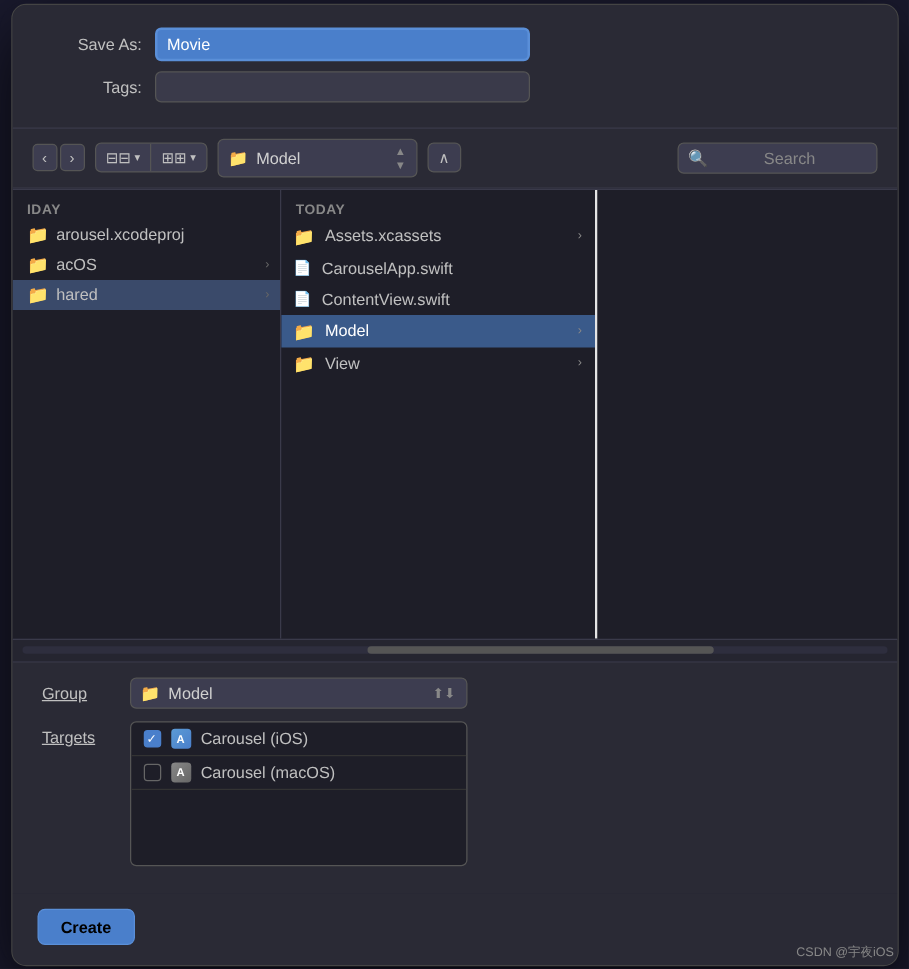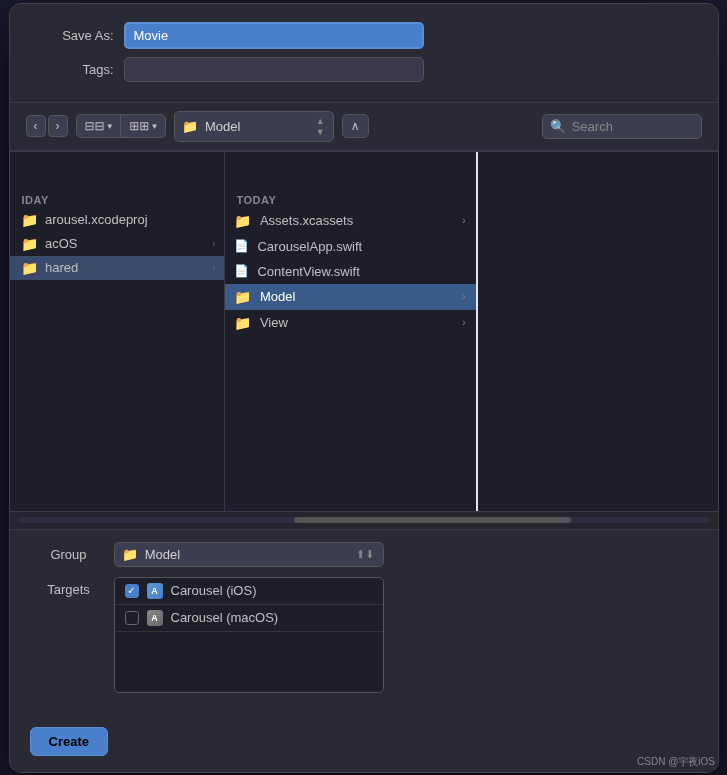--- a/index.html
+++ b/index.html
@@ -157,20 +157,21 @@
       min-width: 160px;
     }
 
     .search-box input {
       background: transparent;
       border: none;
       color: #d0d0d0;
       font-size: 13px;
       outline: none;
       width: 120px;
+      text-align: center;
     }
 
     .search-box input::placeholder { color: #888; }
 
     
     .file-browser {
       display: flex;
       height: 360px;
       background: #1e1e28;
       border-top: 1px solid #3a3a4a;
@@ -209,21 +210,20 @@
       padding: 4px 0;
     }
 
     .main-section-label {
       color: #888;
       font-size: 11px;
       font-weight: 600;
       padding: 6px 12px 2px;
       text-transform: uppercase;
       letter-spacing: 0.5px;
-      margin-top: 32px;
     }
 
     .file-item {
       display: flex;
       align-items: center;
       padding: 5px 10px;
       cursor: pointer;
       gap: 8px;
       color: #c0c0c0;
       font-size: 13px;
@@ -280,24 +280,24 @@
     }
 
     .group-row {
       display: flex;
       align-items: center;
       margin-bottom: 10px;
     }
 
     .footer-label {
       width: 70px;
-      text-align: center;
-      margin-right: 10px;
-      color: #c0c0c0;
-      font-size: 13px;
+      text-align: left;
+      color: #c0c0c0;
+      font-size: 13px;
+      text-decoration: underline;
     }
 
     .group-dropdown {
       display: flex;
       align-items: center;
       background: #3d3d50;
       border: 1px solid #555;
       border-radius: 5px;
       padding: 4px 8px;
       cursor: pointer;

